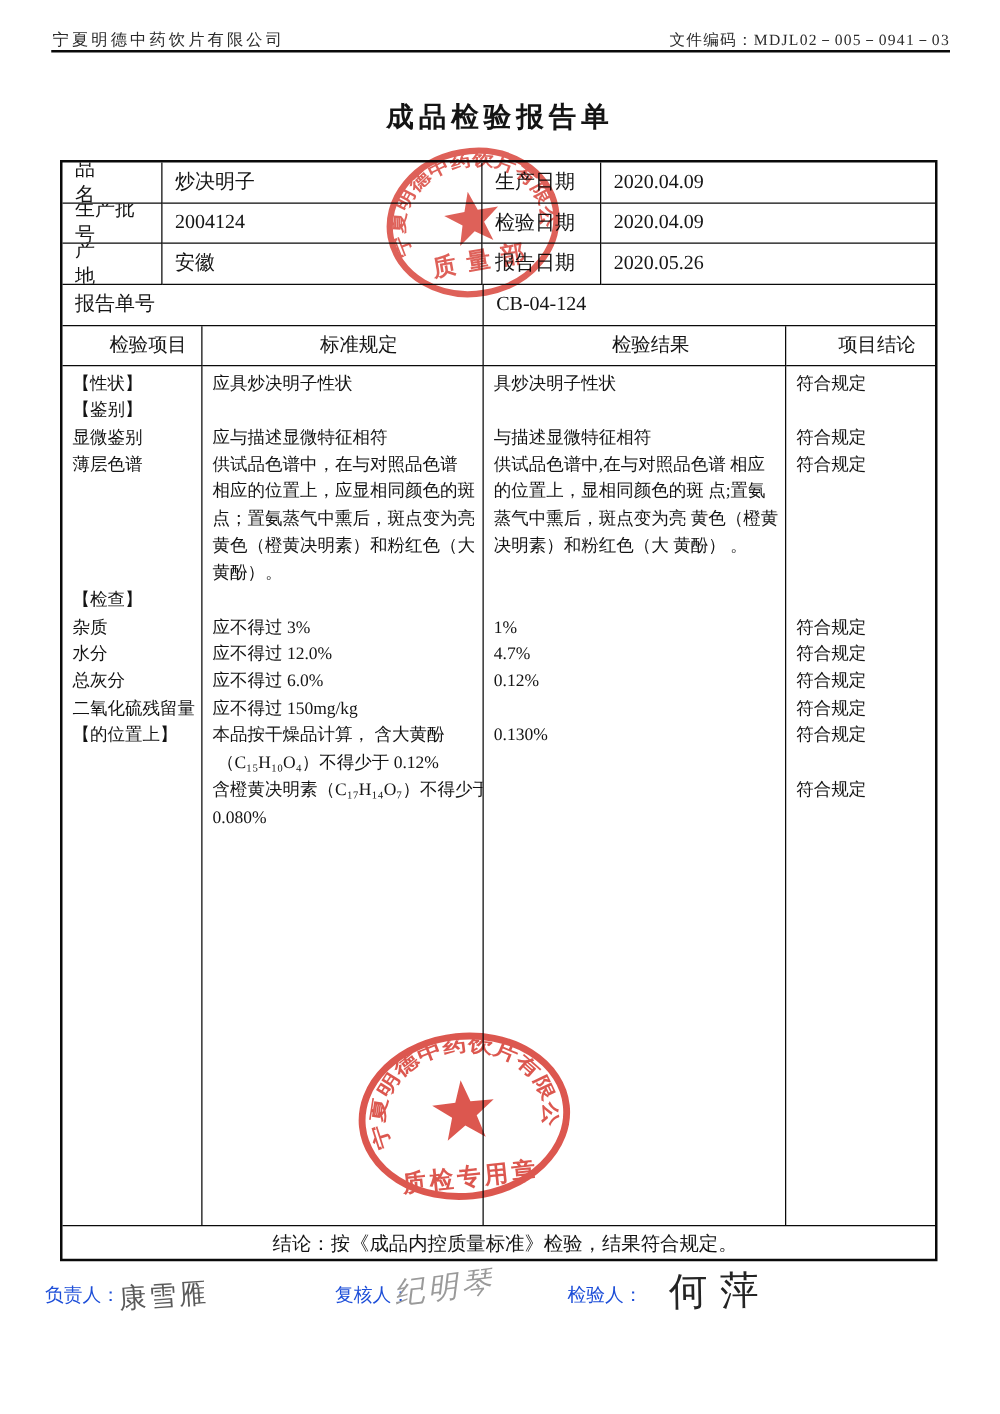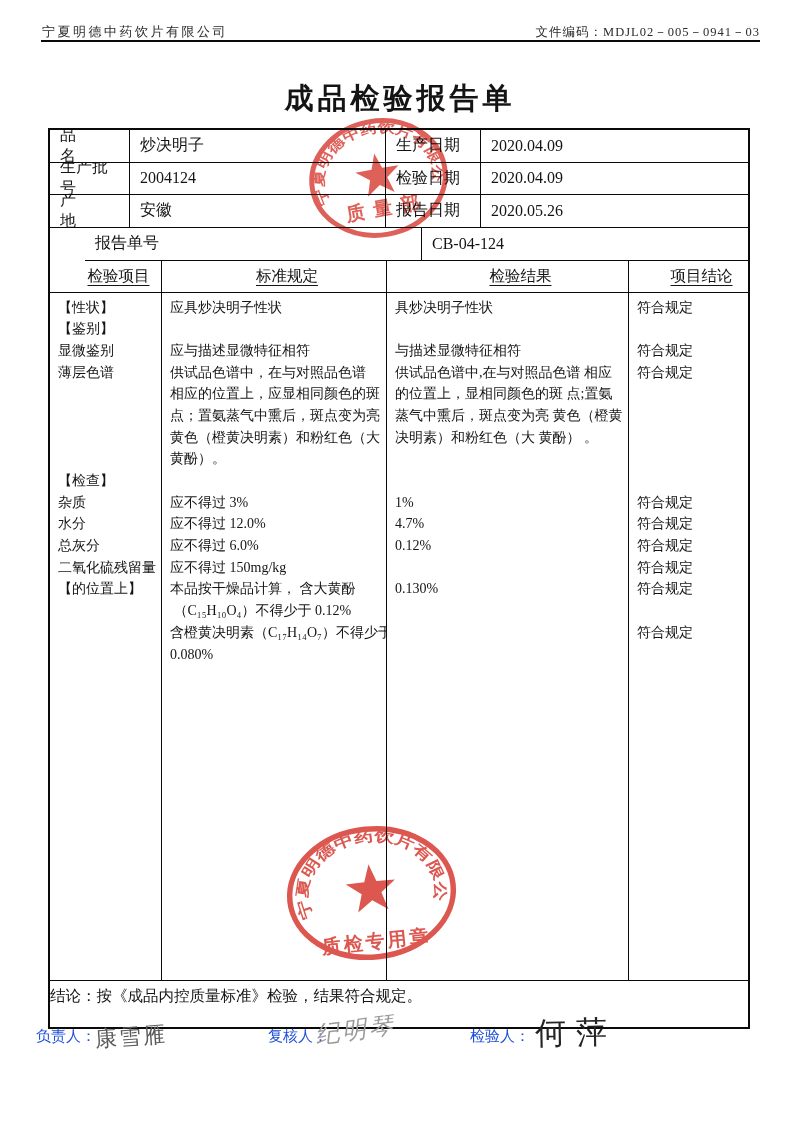--- a/index.html
+++ b/index.html
@@ -6,45 +6,45 @@
   body { width:800px; height:1131px; font-family:"Liberation Serif","DejaVu Serif",serif; color:#141414; }
   .doc { position:relative; width:800px; height:1131px; overflow:hidden; background:#ffffff; }
 
   
   .hdr-left  { position:absolute; left:42px;  top:23px; font-size:13px; letter-spacing:2.5px; color:#2b2b2b; }
   .hdr-right { position:absolute; right:40px; top:24px; font-size:12.5px; letter-spacing:1px; color:#2b2b2b; }
   .hdr-rule  { position:absolute; left:41px; top:40px; width:719px; height:0; border-top:2.5px solid #0a0a0a; }
 
   
   .title { position:absolute; left:0; top:79px; width:100%; text-align:center;
-           font-size:29px; font-weight:bold; letter-spacing:4px; }
+           font-size:22px; font-weight:bold; letter-spacing:4px; }
 
   
   .tbl { position:absolute; left:48px; top:128px; width:702px; box-sizing:border-box;
          border:2px solid #0a0a0a; background:transparent; }
   .cell { box-sizing:border-box; border-right:1.5px solid #0a0a0a; border-bottom:1.5px solid #0a0a0a;
           display:flex; align-items:center; padding:0 10px; font-size:16px; overflow:hidden; }
   .cell.last { border-right:none; }
 
   .info-grid { display:grid; grid-template-columns:80px 256px 95px auto; grid-auto-rows:32.5px; }
-  .rep-grid  { display:grid; grid-template-columns:337px auto; grid-auto-rows:33px;margin-left:35px; }
+  .rep-grid  { display:grid; grid-template-columns:337px auto; grid-auto-rows:33px; }
   .rep-grid .cell { border-bottom:1.5px solid #0a0a0a; }
 
   .insp-head { display:grid; grid-template-columns:112px 225px 242px auto; grid-auto-rows:32px; }
   .insp-head .cell { justify-content:center; padding:0 4px; font-size:15.5px; }
-  .insp-head .u { text-decoration:underline; text-underline-offset:4px;margin-left:26px; }
+  .insp-head .u { text-underline-offset:4px;margin-left:26px; }
 
   .insp-body { display:flex; height:687px; }
   .icol { box-sizing:border-box; border-right:1.5px solid #0a0a0a; padding-top:4px; overflow:hidden; }
   .icol.c1 { width:112px; } .icol.c2 { width:225px; } .icol.c3 { width:242px; }
   .icol.c4 { flex:1; border-right:none; }
   .iline { height:21.7px; line-height:21.7px; font-size:14px; padding-left:8px; white-space:pre; }
 
-  .concl { box-sizing:border-box; border-top:1.5px solid #0a0a0a; height:47px; line-height:29px;
-           padding-left:0; font-size:15.5px; }
+  .concl { box-sizing:border-box; border-top:1.5px solid #0a0a0a; height:27px; line-height:29px;
+           padding-left:10px; font-size:15.5px;text-align:center; }
 
   
   .sig-label { position:absolute; font-size:15px; color:#1d4ed8; }
   .sig-name  { position:absolute; color:#3f3f3f; }
   .sig1 { left:95px;  top:1022px; font-size:22px; transform:rotate(-4deg); letter-spacing:2px; color:#5a5a5a; }
   .sig2 { left:315px; top:1014px; font-size:24px; font-style:italic; transform:rotate(-7deg);
           letter-spacing:3px; color:#9a9a9a; }
   .sig3 { left:535px; top:1012px; font-size:31px; letter-spacing:10px; color:#242424; transform:rotate(-1deg); }
 
   
@@ -179,21 +179,21 @@
         </div>
     </div>
 
     <div class="concl">结论：按《成品内控质量标准》检验，结果符合规定。</div>
   </div>
 
   <div class="sig-label" style="left:36px;  top:1027px;">负责人：</div>
   <div class="sig-name sig1">康雪雁</div>
   <div class="sig-label" style="left:268px; top:1027px;">复核人：</div>
   <div class="sig-name sig2">纪明琴</div>
-  <div class="sig-label" style="left:470px; top:1027px;">检验人：</div>
+  <div class="sig-label" style="left:454px; top:1027px;">检验人：</div>
   <div class="sig-name sig3">何萍</div>
 
   <svg class="stamp stamp1" width="145" height="128" viewBox="0 0 145 128">
     <defs>
         <path id="arc1" d="M 20.8 80 A 55 46 0 1 1 124.2 80" fill="none"></path>
       </defs>
     <ellipse cx="72.5" cy="64" rx="67" ry="57" fill="none" stroke="#d9453c" stroke-width="5"></ellipse>
     <text font-size="13.5" fill="#d9453c" font-weight="bold" font-family="Liberation Serif, serif">
       <textPath href="#arc1" textLength="205" lengthAdjust="spacingAndGlyphs">宁夏明德中药饮片有限公司</textPath>
     </text>

